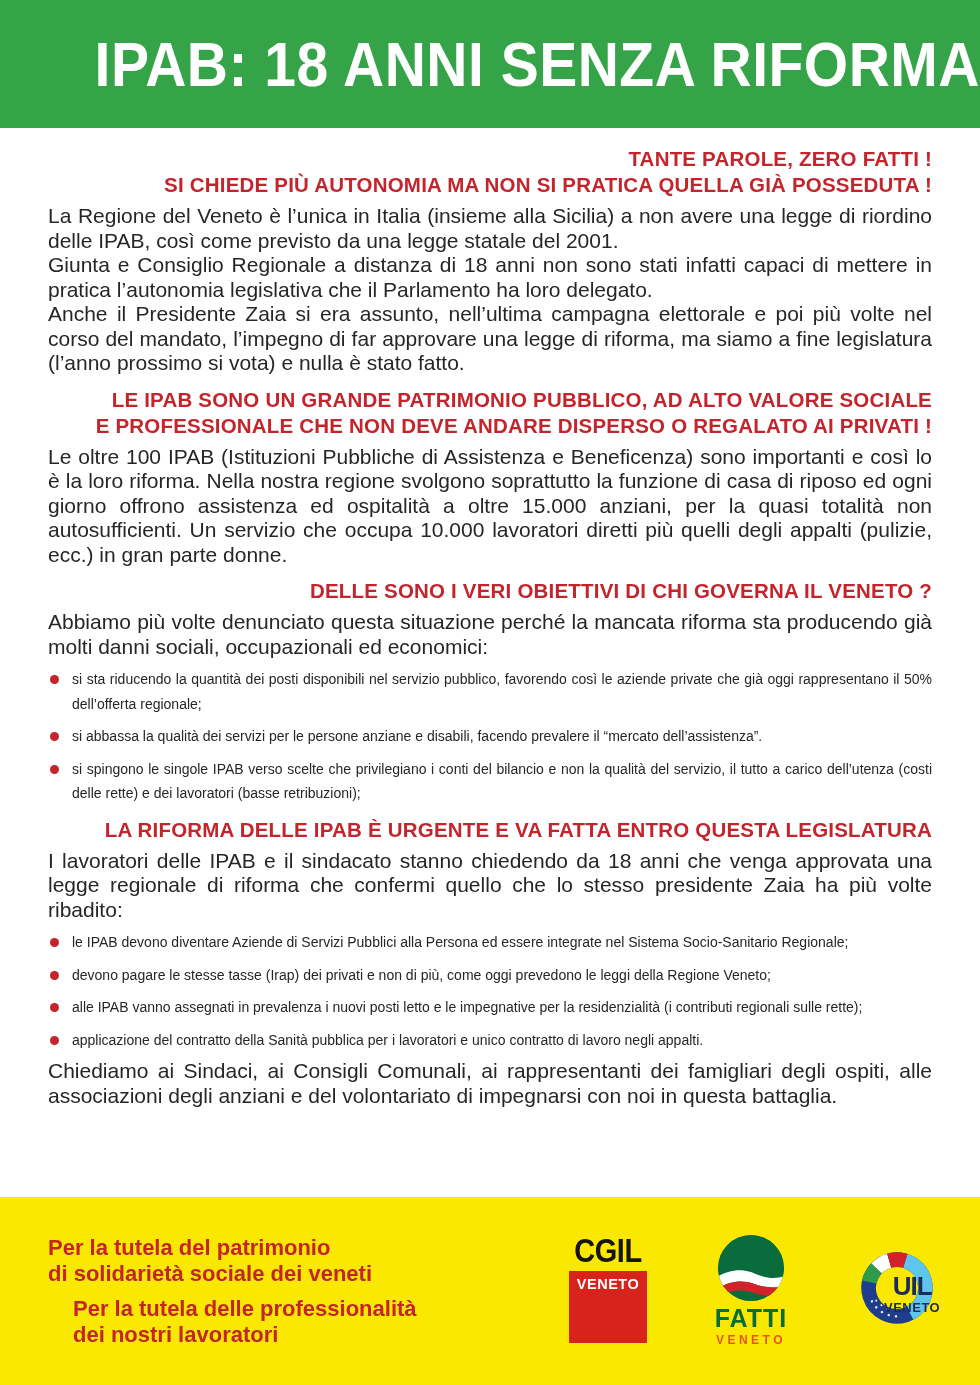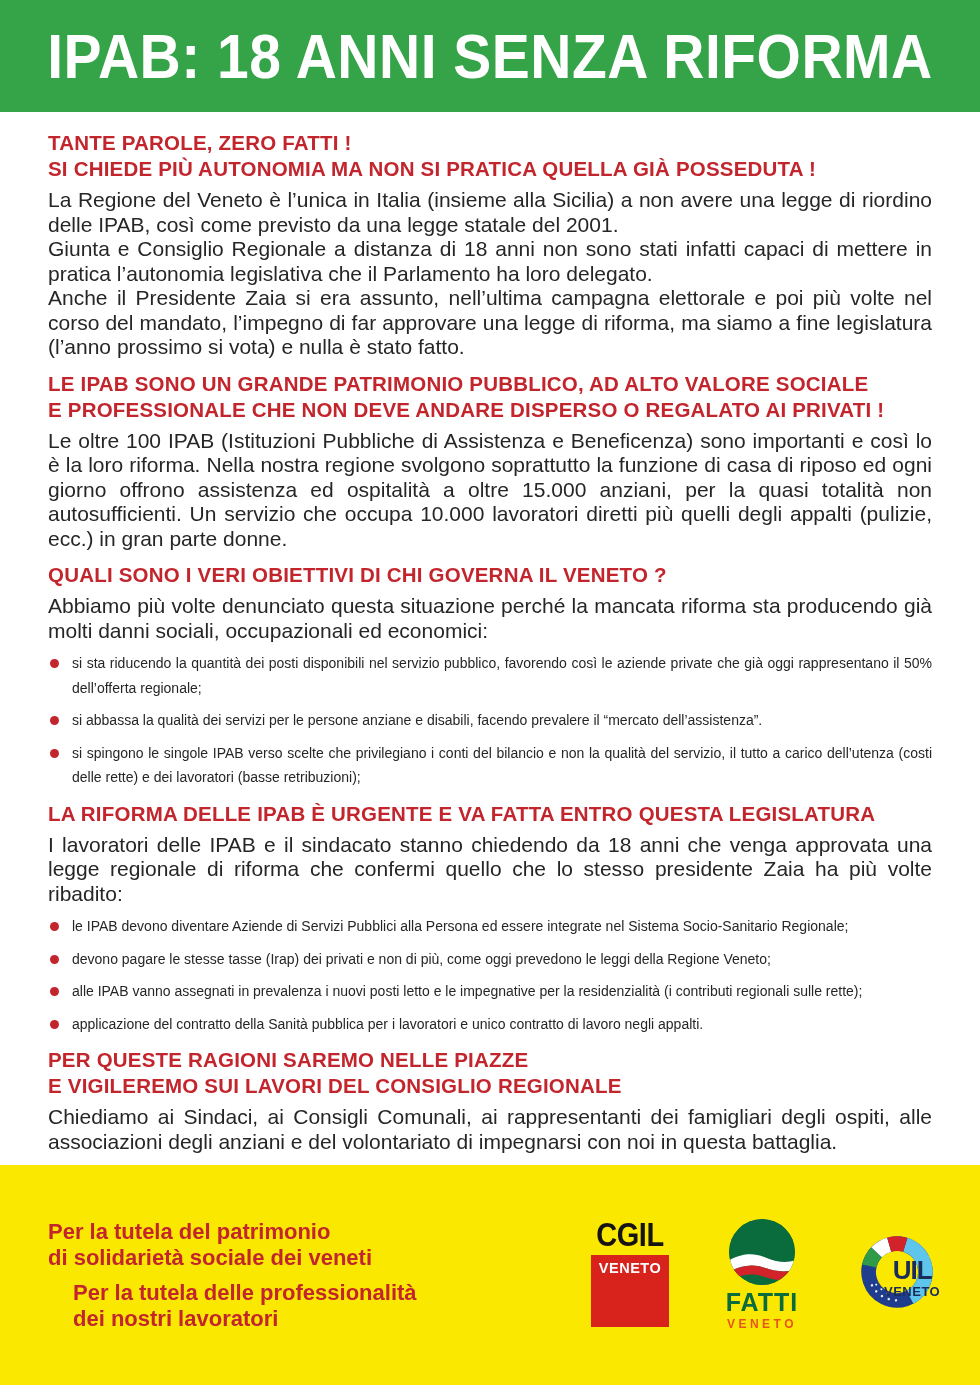--- a/index.html
+++ b/index.html
@@ -19,66 +19,66 @@
   *{box-sizing:border-box;}
   html,body{margin:0;padding:0;background:#ffffff;}
   .page{
     width:980px;height:1385px;margin:0 auto;background:#ffffff;
     display:flex;flex-direction:column;overflow:hidden;
     font-family:"Liberation Sans",sans-serif;color:var(--body_text,#262626);
   }
   
   .banner{
     background:var(--banner_green,#35a347);
-    height:112px;flex:0 0 auto;
-    display:flex;align-items:center;justify-content:center;
+    height:128px;flex:0 0 auto;
+    display:flex;align-items:center;justify-content:flex-end;
   }
   .banner h1{
     margin:0;color:#ffffff;font-size:57px;font-weight:bold;
     letter-spacing:0.5px;white-space:nowrap;
     transform:scaleY(1.12);transform-origin:center;
   }
   
   main{flex:1 1 auto;padding:14px 48px 0 48px;overflow:hidden;}
   .red-h{
     color:var(--heading_red,#c3252d);
     font-size:20.5px;font-weight:bold;line-height:26px;
-    text-align:left;white-space:pre-line;
+    text-align:right;white-space:pre-line;
     margin:11px 0 6px 0;letter-spacing:0.2px;
   }
   .red-h.first{margin-top:4px;}
   .body-text{
     font-size:21px;line-height:24.5px;text-align:justify;
     white-space:pre-line;margin:0;color:var(--body_text,#262626);
   }
   ul.bullets{list-style:none;margin:5px 0 0 0;padding:0;}
   ul.bullets li{
     position:relative;padding-left:24px;margin:8px 0 7px 0;
     font-size:14px;line-height:24.5px;text-align:justify;
     color:var(--body_text,#262626);
   }
   ul.bullets .dot{
     position:absolute;left:2px;top:8px;width:9px;height:9px;
     border-radius:50%;background:var(--heading_red,#c3252d);
   }
   
   footer{
     background:var(--footer_yellow,#fae800);
-    height:220px;flex:0 0 auto;
+    height:188px;flex:0 0 auto;
     display:flex;align-items:center;
     padding:0 26px 0 48px;gap:16px;
   }
   .claims{flex:1 1 auto;}
   .claim{
     color:var(--heading_red,#c3252d);font-weight:bold;
     font-size:22px;line-height:26px;white-space:pre-line;
     margin:0 0 9px 0;
   }
   .claim:last-child{margin-bottom:0;margin-left:25px;}
-  .logos{display:flex;align-items:center;gap:44px;flex:0 0 auto;}
+  .logos{display:flex;align-items:center;gap:55px;flex:0 0 auto;}
   
   .logo-cgil{width:80px;text-align:center;}
   .cgil-word{
     font-weight:bold;font-size:29px;color:#161412;letter-spacing:-0.5px;
     transform:scaleY(1.12);transform-origin:bottom center;line-height:1;
   }
   .cgil-square{
     width:78px;height:72px;background:var(--cgil_red,#d8231c);
     margin:3px auto 0 auto;padding-top:5px;
   }
@@ -130,21 +130,21 @@
     <h2 class="red-h first">TANTE PAROLE, ZERO FATTI !
 SI CHIEDE PIÙ AUTONOMIA MA NON SI PRATICA QUELLA GIÀ POSSEDUTA !</h2>
     <p class="body-text">La Regione del Veneto è l’unica in Italia (insieme alla Sicilia) a non avere una legge di riordino delle IPAB, così come previsto da una legge statale del 2001.
 Giunta e Consiglio Regionale a distanza di 18 anni non sono stati infatti capaci di mettere in pratica l’autonomia legislativa che il Parlamento ha loro delegato.
 Anche il Presidente Zaia si era assunto, nell’ultima campagna elettorale e poi più volte nel corso del mandato, l’impegno di far approvare una legge di riforma, ma siamo a fine legislatura (l’anno prossimo si vota) e nulla è stato fatto.</p>
 
     <h2 class="red-h">LE IPAB SONO UN GRANDE PATRIMONIO PUBBLICO, AD ALTO VALORE SOCIALE
 E PROFESSIONALE CHE NON DEVE ANDARE DISPERSO O REGALATO AI PRIVATI !</h2>
     <p class="body-text">Le oltre 100 IPAB (Istituzioni Pubbliche di Assistenza e Beneficenza) sono importanti e così lo è la loro riforma. Nella nostra regione svolgono soprattutto la funzione di casa di riposo ed ogni giorno offrono assistenza ed ospitalità a oltre 15.000 anziani, per la quasi totalità non autosufficienti. Un servizio che occupa 10.000 lavoratori diretti più quelli degli appalti (pulizie, ecc.) in gran parte donne.</p>
 
-    <h2 class="red-h">QUALI SONO I VERI OBIETTIVI DI CHI GOVERNA IL VENETO ?</h2>
+    <h2 class="red-h">DELLE SONO I VERI OBIETTIVI DI CHI GOVERNA IL VENETO ?</h2>
     <p class="body-text">Abbiamo più volte denunciato questa situazione perché la mancata riforma sta producendo già molti danni sociali, occupazionali ed economici:</p>
     <ul class="bullets">
 
         <li>
           <span class="dot"></span>
           <span>si sta riducendo la quantità dei posti disponibili nel servizio pubblico, favorendo così le aziende private che già oggi rappresentano il 50% dell’offerta regionale;</span>
         </li>
 
         <li>
           <span class="dot"></span>
@@ -175,22 +175,20 @@
           <span class="dot"></span>
           <span>alle IPAB vanno assegnati in prevalenza i nuovi posti letto e le impegnative per la residenzialità (i contributi regionali sulle rette);</span>
         </li>
 
         <li>
           <span class="dot"></span>
           <span>applicazione del contratto della Sanità pubblica per i lavoratori e unico contratto di lavoro negli appalti.</span>
         </li>
       </ul>
 
-    <h2 class="red-h">PER QUESTE RAGIONI SAREMO NELLE PIAZZE
-E VIGILEREMO SUI LAVORI DEL CONSIGLIO REGIONALE</h2>
     <p class="body-text">Chiediamo ai Sindaci, ai Consigli Comunali, ai rappresentanti dei famigliari degli ospiti, alle associazioni degli anziani e del volontariato di impegnarsi con noi in questa battaglia.</p>
 
   </main>
 
   <footer>
 
     <div class="claims">
 
         <p class="claim">Per la tutela del patrimonio
 di solidarietà sociale dei veneti</p>

